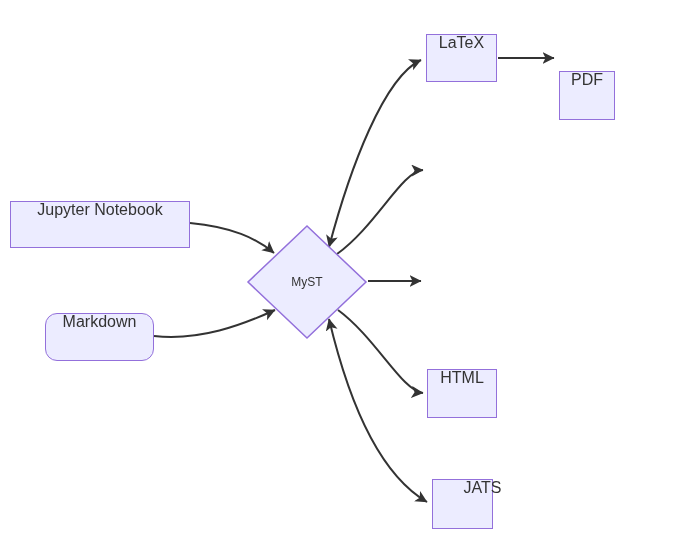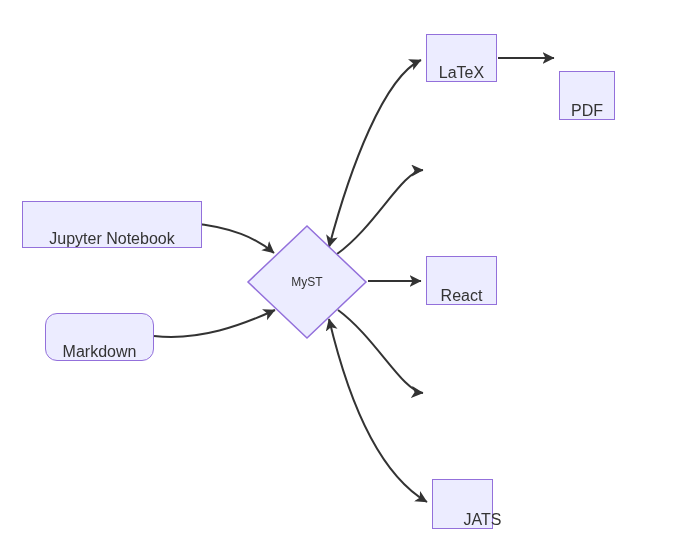--- a/index.html
+++ b/index.html
@@ -17,26 +17,26 @@
     width: 680px; height: 556px;
   }
   .node {
     position: absolute;
     box-sizing: border-box;
     background: #ECECFF;
     border: 1.5px solid #9370DB;
     color: #333333;
     font-size: 16px;
     display: flex;
-    align-items: flex-end;
+    align-items: flex-start;
     justify-content: center;
     white-space: nowrap;
     line-height: 1;
   }
-  .node-jupyter  { left: 22px;  top: 201px; width: 180px; height: 47px; }
+  .node-jupyter  { left: 10px;  top: 201px; width: 180px; height: 47px; }
   .node-markdown { left: 45px;  top: 313px; width: 109px; height: 48px; border-radius: 12px; }
   .node-latex    { left: 426px; top: 34px;  width: 71px;  height: 48px; }
   .node-pdf      { left: 559px; top: 33px;  width: 56px;  height: 49px; margin-top: 38px; }
   .node-word     { left: 429px; top: 145px; width: 68px;  height: 49px; }
   .node-react    { left: 426px; top: 256px; width: 71px;  height: 49px; }
   .node-html     { left: 427px; top: 369px; width: 70px;  height: 49px; }
   .node-jats     { left: 432px; top: 479px; width: 61px;  height: 50px; padding-left: 40px; }
   .node-myst-label {
     position: absolute;
     left: 262px; top: 266px; width: 90px; height: 32px;
@@ -92,22 +92,22 @@
 
   <div class="node node-latex">
     <span>LaTeX</span>
   </div>
 
   <div class="node node-pdf">
     <span>PDF</span>
   </div>
 
 
-  <div class="node node-react">
-    <span>React</span>
+
+  <div class="node node-html">
+    <span>HTML</span>
   </div>
-
 
   <div class="node node-jats">
     <span>JATS</span>
   </div>
 
 </div>
 
 </body></html>

